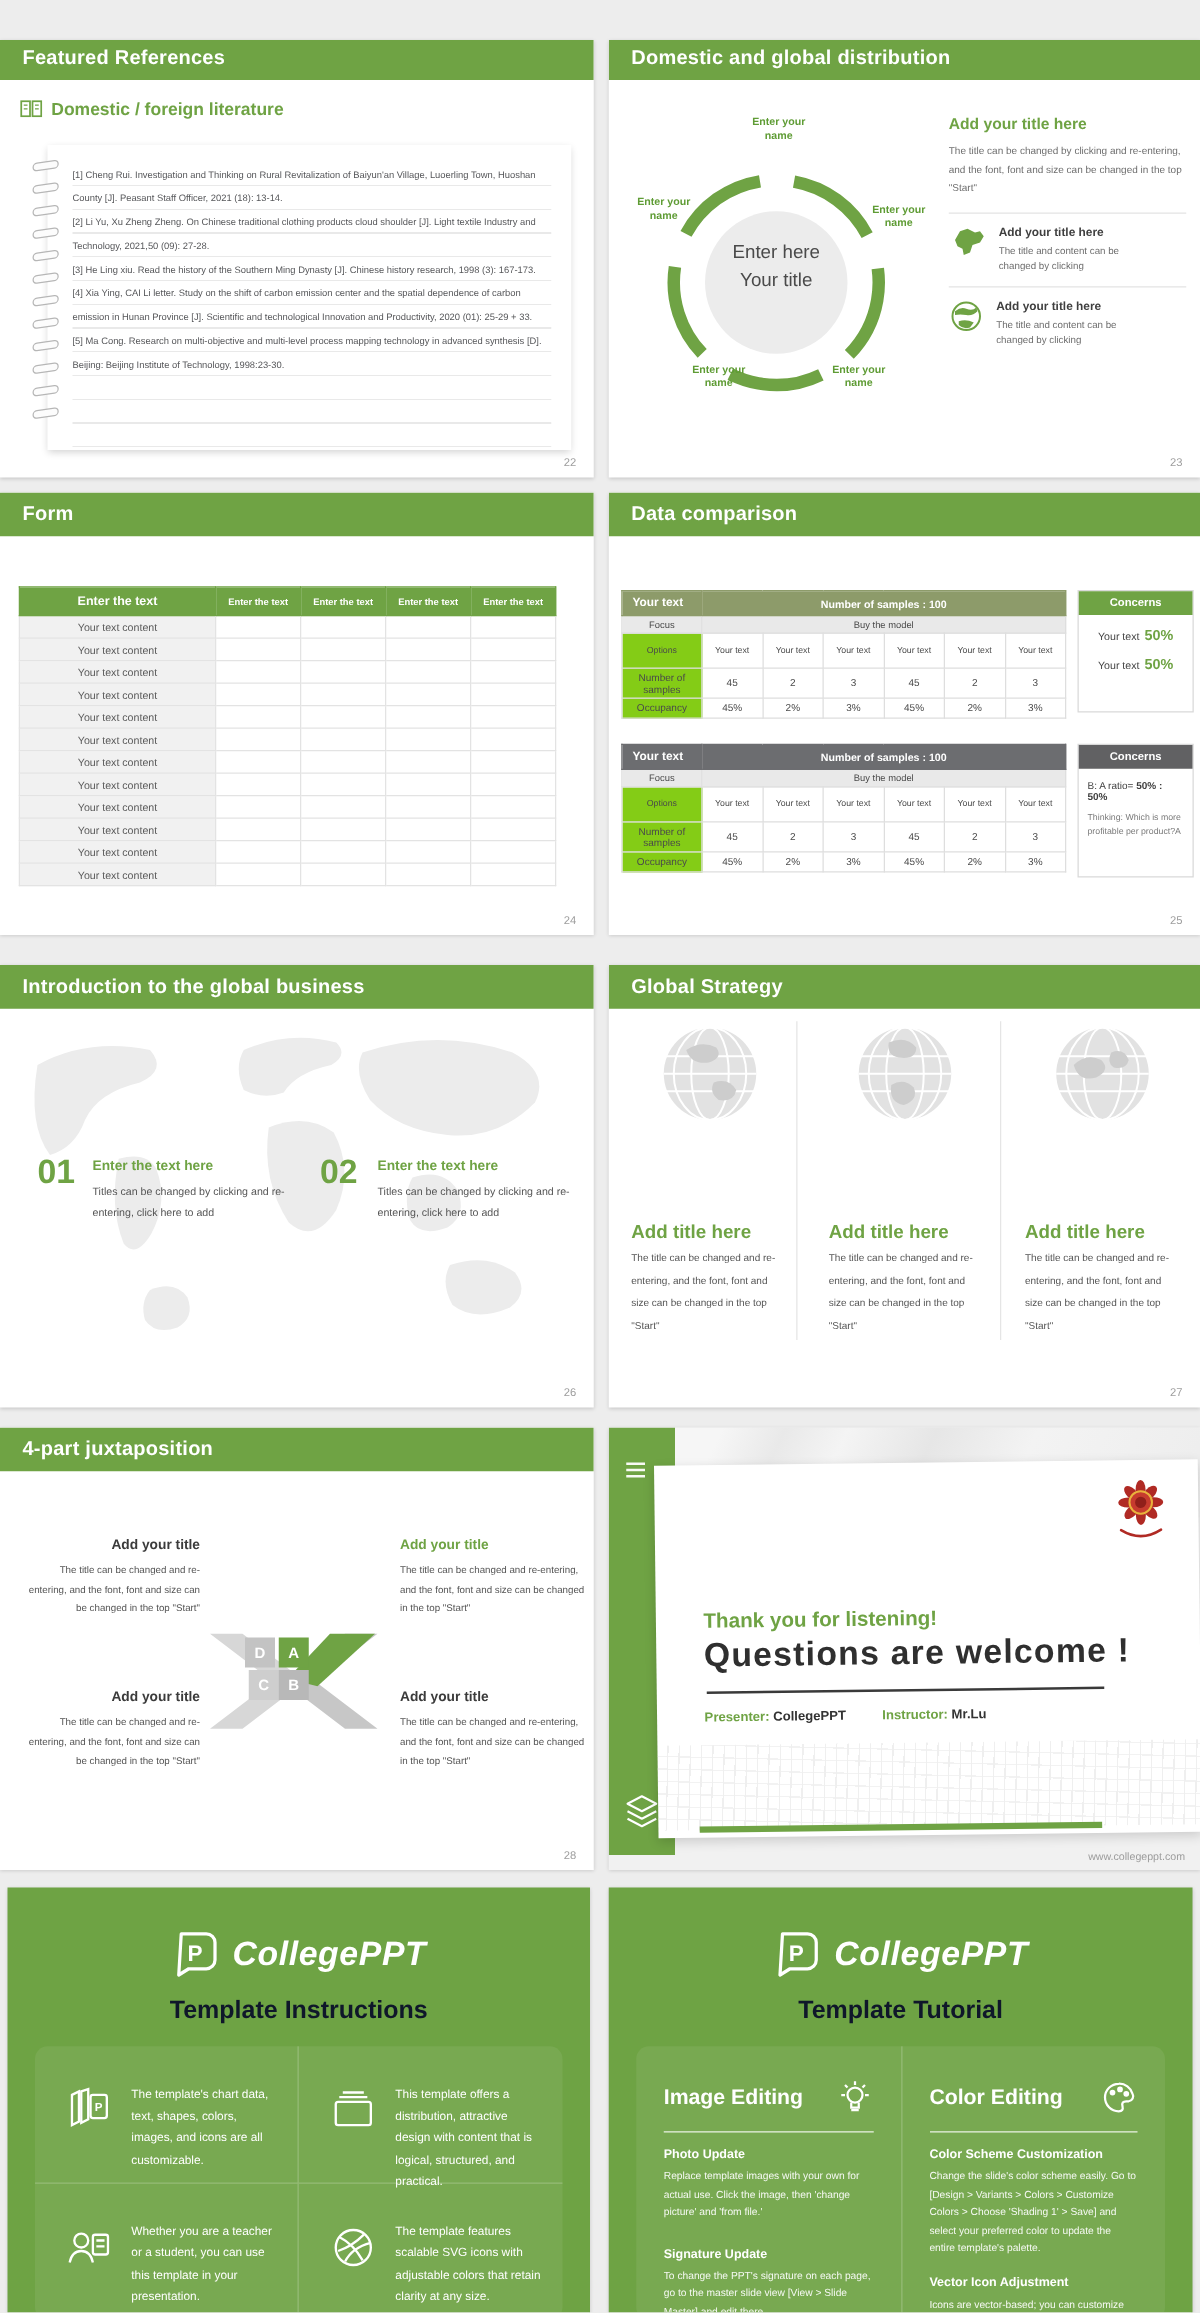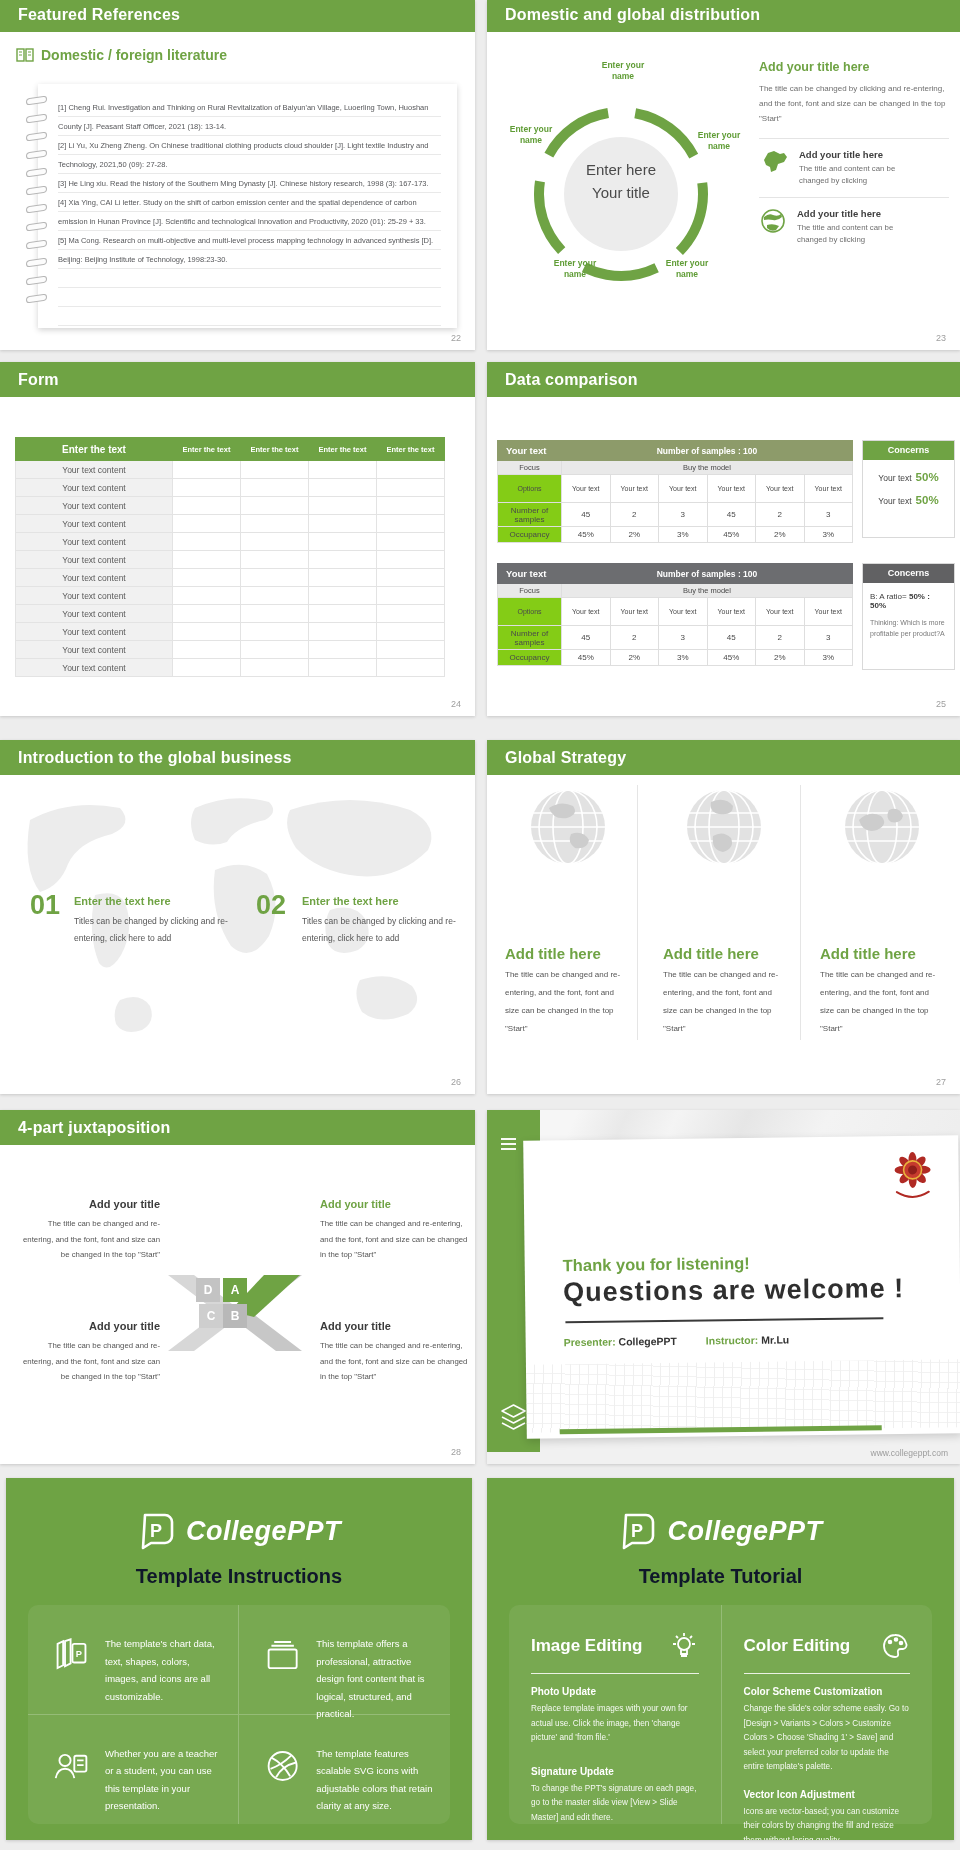--- a/index.html
+++ b/index.html
@@ -1,18 +1,18 @@
 <!DOCTYPE html>
 <html><head>
 <meta charset="utf-8">
 <style>
   * { margin:0; padding:0; box-sizing:border-box; }
   body { font-family:"Liberation Sans", sans-serif; background:#ededed; }
   .page { position:relative; width:960px; height:1850px; background:#ededed; overflow:hidden; }
-  .tile { position:absolute; background:#fff; box-shadow:0 1px 3px rgba(0,0,0,.16); overflow:hidden; }
+  .tile { position:absolute; background:#fff; box-shadow:0 1px 3px rgba(0,0,0,.16); overflow:hidden;margin-top:32px; }
   .shead { height:35px; background:#6fa344; color:#fff; font-size:16px; font-weight:700; line-height:35px; padding-left:18px; letter-spacing:.2px; }
   .shead.cut { height:32px; line-height:29px; }
   .pnum { position:absolute; right:14px; bottom:7px; font-size:9px; color:#9e9e9e; }
 
   
   .t22 { left:0; top:0; width:475px; height:350px; }
   .t23 { left:487px; top:0; width:473px; height:350px; }
   .t24 { left:0; top:362px; width:475px; height:354px; }
   .t25 { left:487px; top:362px; width:473px; height:354px; }
   .t26 { left:0; top:740px; width:475px; height:354px; }
@@ -596,21 +596,21 @@
         </svg>
         <div class="ft">The template's chart data, text, shapes, colors, images, and icons are all customizable.</div>
       </div>
       <div class="p-cell c-tr">
         <svg width="42" height="42" viewBox="0 0 42 42">
           <g fill="none" stroke="#fff" stroke-width="2">
               <rect x="6" y="14" width="30" height="20" rx="2"></rect>
               <path d="M9 10 h24 M12 6 h18"></path>
             </g>
         </svg>
-        <div class="ft">This template offers a professional, attractive design font content that is logical, structured, and practical.</div>
+        <div class="ft">This template offers a distribution, attractive design with content that is logical, structured, and practical.</div>
       </div>
       <div class="p-cell c-br">
         <svg width="42" height="42" viewBox="0 0 42 42">
           <g fill="none" stroke="#fff" stroke-width="2">
               <circle cx="21" cy="21" r="15"></circle>
               <path d="M9 12 q12 6 20 20 M30 10 q-10 10 -22 14 M14 33 q6 -12 22 -16"></path>
             </g>
         </svg>
         <div class="ft">The template features scalable SVG icons with adjustable colors that retain clarity at any size.</div>
       </div>

